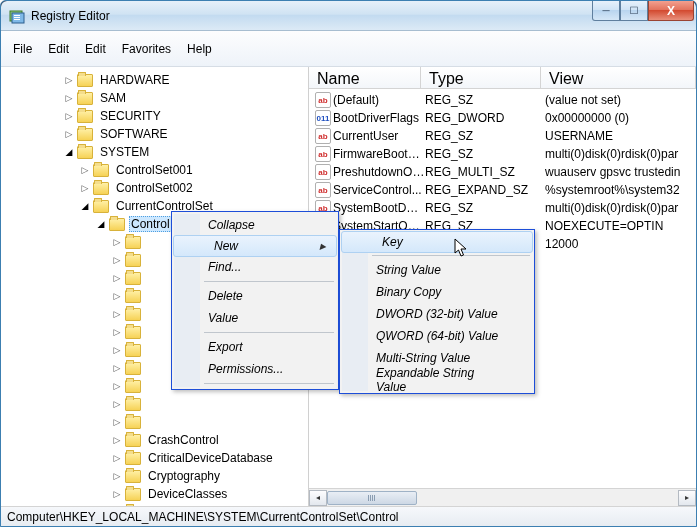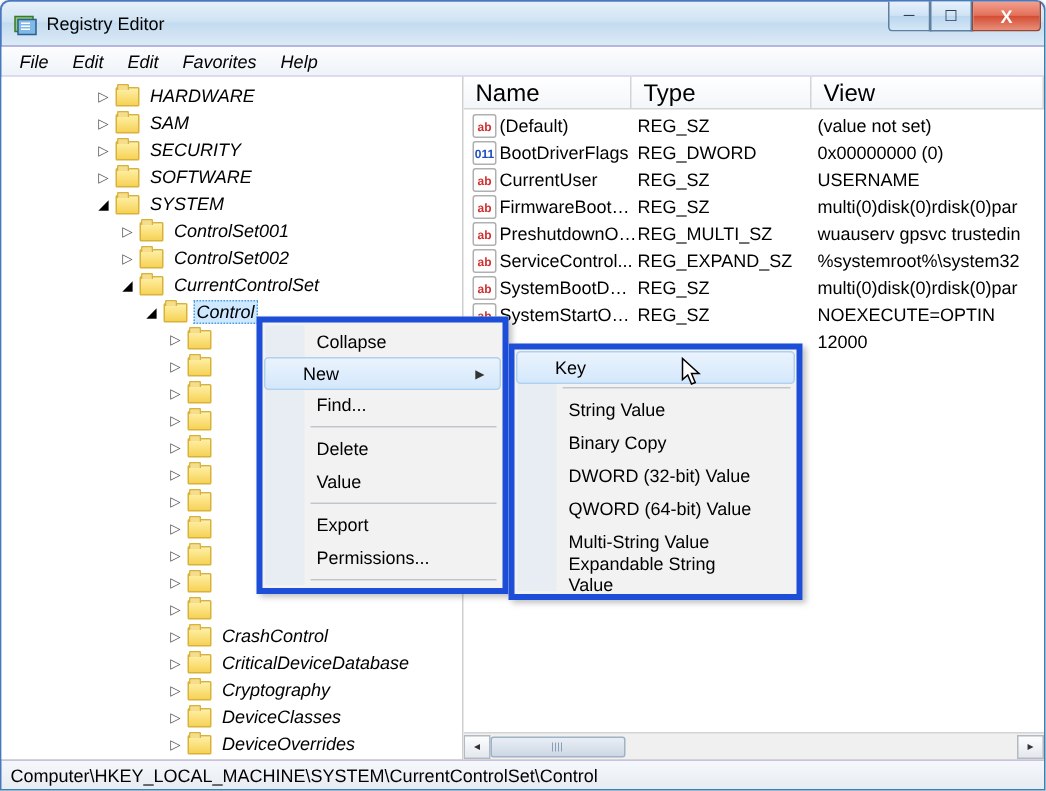--- a/index.html
+++ b/index.html
@@ -1,29 +1,29 @@
 <!DOCTYPE html>
 <html><head>
 <meta charset="utf-8">
 <style>
 * { box-sizing: border-box; margin: 0; padding: 0; font-family: "Segoe UI", Tahoma, sans-serif; }
 body { width: 697px; height: 527px; overflow: hidden; background: #fff; position: relative; }
 
 
-.window { width: 697px; height: 527px; border: 1px solid #3c7fb1; border-radius: 6px 6px 0 0; background: #8b5cf6; display: flex; flex-direction: column; position: relative; box-shadow: 0 0 0 1px rgba(0,0,0,0.05); }
+.window { width: 697px; height: 527px; border: 1px solid #3c7fb1; border-radius: 6px 6px 0 0; background: #0f172a; display: flex; flex-direction: column; position: relative; box-shadow: 0 0 0 1px rgba(0,0,0,0.05); }
 .titlebar { height: 30px; background: linear-gradient(to bottom, #e6f0f9 0%, #d0e3f3 45%, #c3dbf0 50%, #dceaf6 100%); display: flex; align-items: center; border-radius: 6px 6px 0 0; border-bottom: 1px solid #a7bdd0; position: relative; }
 .titlebar-icon { width: 16px; height: 16px; margin-left: 8px; margin-right: 6px; }
 .titlebar-title { font-size: 12px; color: #000; flex: 0 0 auto; }
 .win-buttons { position: absolute; right: 2px; top: 0; display: flex; }
 .win-btn { width: 28px; height: 20px; border: 1px solid #5f7f9e; border-top: none; background: linear-gradient(to bottom,#e7f1fb,#cfe3f5 49%,#b9d5ef 50%,#d5e7f7); display: flex; align-items: center; justify-content: center; font-size: 10px; color: #2b3f55; }
 .win-btn:first-child { border-radius: 0 0 0 3px; }
 .win-btn.close { width: 46px; background: linear-gradient(to bottom,#f3a08f,#e2705a 49%,#d34b31 50%,#e88f7b); border-color:#9a4432; border-radius:0 0 3px 0; color:#fff; }
 .win-btn.close span { font-size:12px; font-weight:bold; }
 
-.menubar { height: 20px; background: linear-gradient(to bottom,#fdfdfe,#eef3f9); border-bottom:1px solid #d6dde5; display:flex; align-items:center; padding: 0 4px; font-style: italic; }
+.menubar { height: 36px; background: linear-gradient(to bottom,#fdfdfe,#eef3f9); border-bottom:1px solid #d6dde5; display:flex; align-items:center; padding: 0 4px; }
 .menu-item { font-size: 12px; padding: 2px 8px; color:#000; }
 
 .client { flex:1; display:flex; overflow:hidden; background:#fff; }
 .tree-pane { width: 308px; border-right: 1px solid #d0d0d0; overflow: hidden; background:#fff; position:relative; }
 .tree-pane-inner { position:absolute; left:0; top:0; right:0; padding: 4px 0 4px 8px; }
 
 .list-pane { flex:1; display:flex; flex-direction:column; overflow:hidden; }
 .list-header { height: 22px; display:flex; border-bottom:1px solid #d4d4d4; background: linear-gradient(to bottom,#fff,#f3f6fa); }
 .col { font-size:16px; padding:3px 8px; border-right:1px solid #d4d4d4; color:#000; }
 .col.name { width: 112px; }
@@ -42,36 +42,36 @@
 .hscroll-thumb { position:absolute; left:0; width:90px; height:14px; top:1px; background:linear-gradient(to bottom,#e9eef5,#cdd8e5); border:1px solid #9fb2c6; border-radius:2px; display:flex; align-items:center; justify-content:center; }
 .grip { width:8px; height:6px; background: repeating-linear-gradient(to right,#8a9db2 0 1px,transparent 1px 2px); }
 
 .statusbar { height:20px; border-top:1px solid #d4d4d4; background:linear-gradient(to bottom,#f6f8fb,#e7ecf2); font-size:12px; padding:2px 6px; display:flex; align-items:center; }
 .node { display:flex; align-items:center; height:18px; font-size:12px; white-space:nowrap; }
 .twist { width:16px; height:16px; display:flex; align-items:center; justify-content:center; font-size:9px; color:#595959; }
 .twist.open { color:#000; }
 .folder-ico { width:16px; height:13px; margin-right:4px; background: linear-gradient(to bottom,#fff0a6,#f6d256); border:1px solid #d8b23a; border-radius:1px; position:relative; }
 .folder-ico::before { content:''; position:absolute; left:0; top:-3px; width:6px; height:3px; background:#f4dd8c; border:1px solid #d8b23a; border-bottom:none; border-radius:1px 1px 0 0; }
 .node.sel .label-box { background:#cde8ff; border:1px dotted #4e9fe0; padding:0 1px; }
-.label-box { padding:0 2px; border:1px solid transparent;font-style:italic; }
+.label-box { padding:0 2px; border:1px solid transparent; }
 .indent-2 { padding-left: 52px; }
 .indent-3 { padding-left: 68px; }
 .indent-4 { padding-left: 84px; }
 .indent-5 { padding-left: 100px; }
 
 
 .val-ico { width:16px; height:16px; border:1px solid #b0b0b0; background:#fff; font-size:8px; font-weight:bold; display:flex; align-items:center; justify-content:center; border-radius:2px; }
 .val-ico.str { color:#d03030; }
 .val-ico.bin { color:#2050c0; }
 
 
-.ctx { position:absolute; background:#f2f2f2; border:4px solid #1d4ed8; box-shadow:2px 2px 4px rgba(0,0,0,0.25); font-size:12px; }
+.ctx { position:absolute; background:#f2f2f2; border:1px solid #1d4ed8; box-shadow:2px 2px 4px rgba(0,0,0,0.25); font-size:12px;font-style:italic; }
 .ctx .strip { position:absolute; left:2px; top:2px; bottom:2px; width:26px; background:#e8edf3; }
 .ctx-item { position:relative; height:22px; display:flex; align-items:center; padding-left:34px; padding-right:28px; }
-.ctx-item.hover { background:linear-gradient(to bottom,#eaf3fd,#d4e8fb); border:1px solid #aed1f2; border-radius:3px; margin:-1px; padding-left:25px; padding-right:27px; }
+.ctx-item.hover { background:linear-gradient(to bottom,#eaf3fd,#d4e8fb); border:1px solid #aed1f2; border-radius:3px; margin:-1px; padding-left:40px; padding-right:27px; }
 .ctx-sep { height:1px; background:#c0c6cd; margin:3px 2px 3px 30px; }
 .ctx-arrow { position:absolute; right:10px; font-size:8px; color:#333; }
 #ctx1 { left:170px; top:210px; width:168px; padding:2px; }
 #ctx2 { left:338px; top:228px; width:196px; padding:2px; }
 
 .cursor { position:absolute; left:453px; top:237px; width:16px; height:20px; z-index:100; pointer-events:none; }
 </style>
 </head>
 <body>
 

